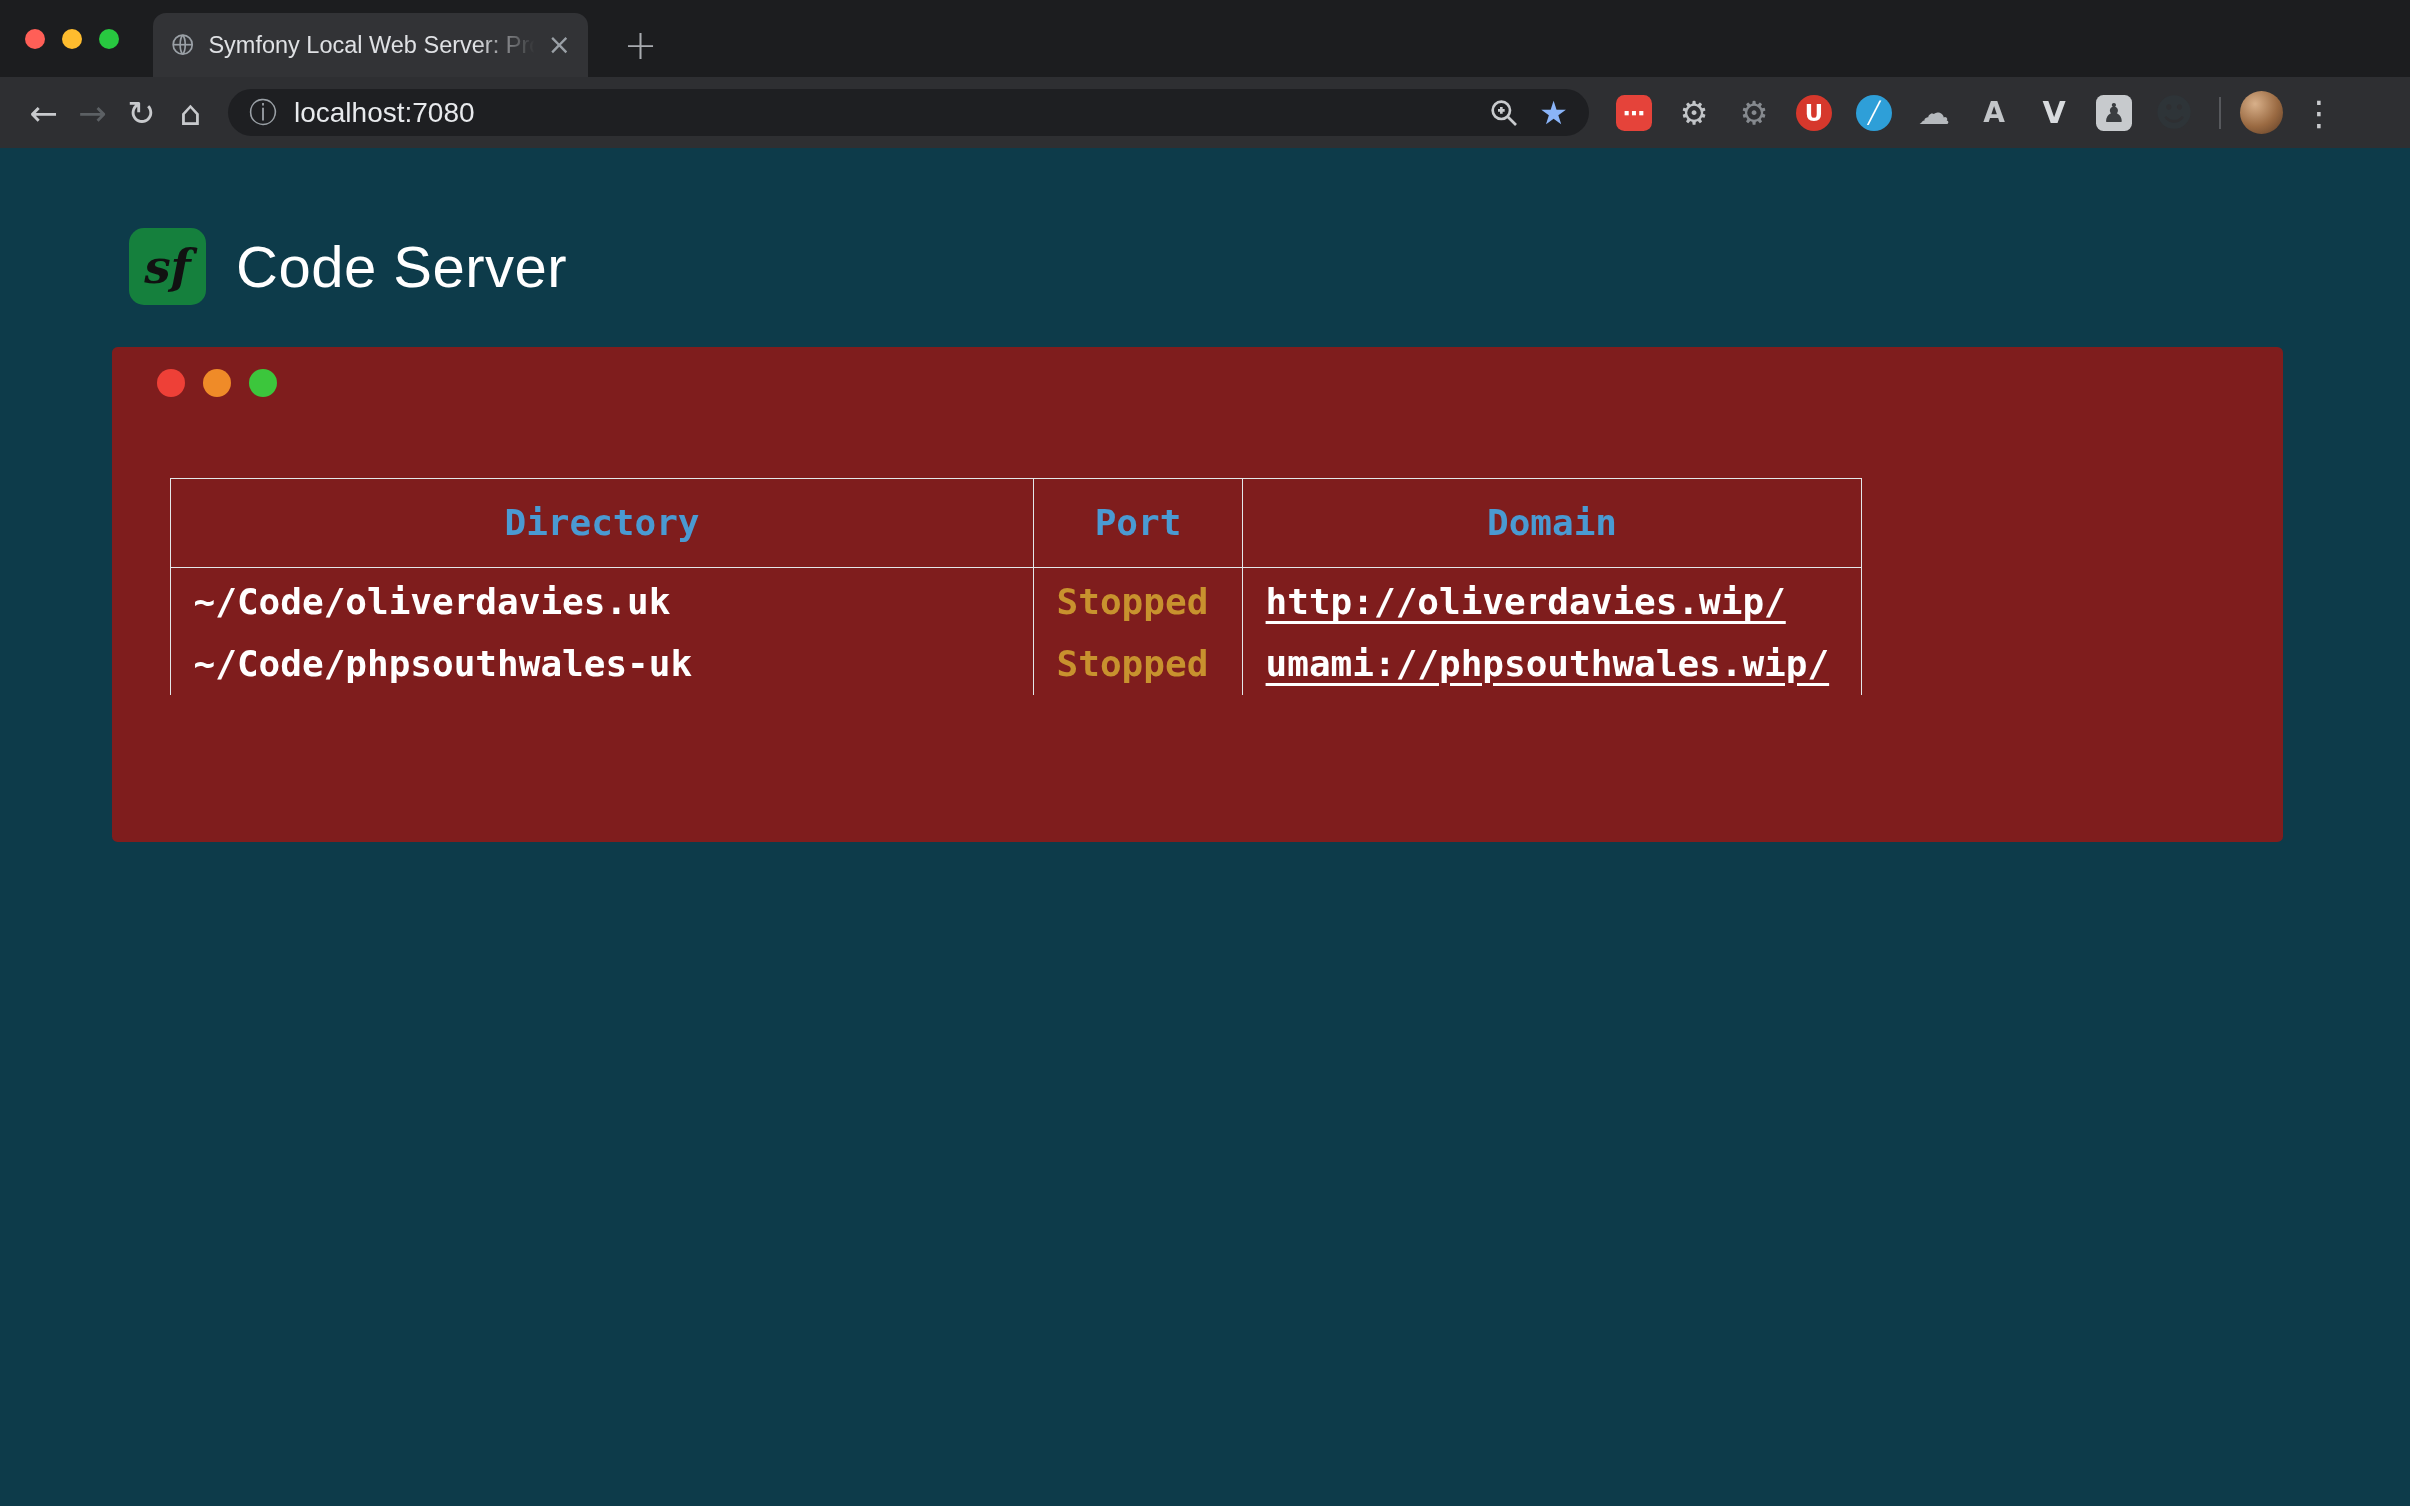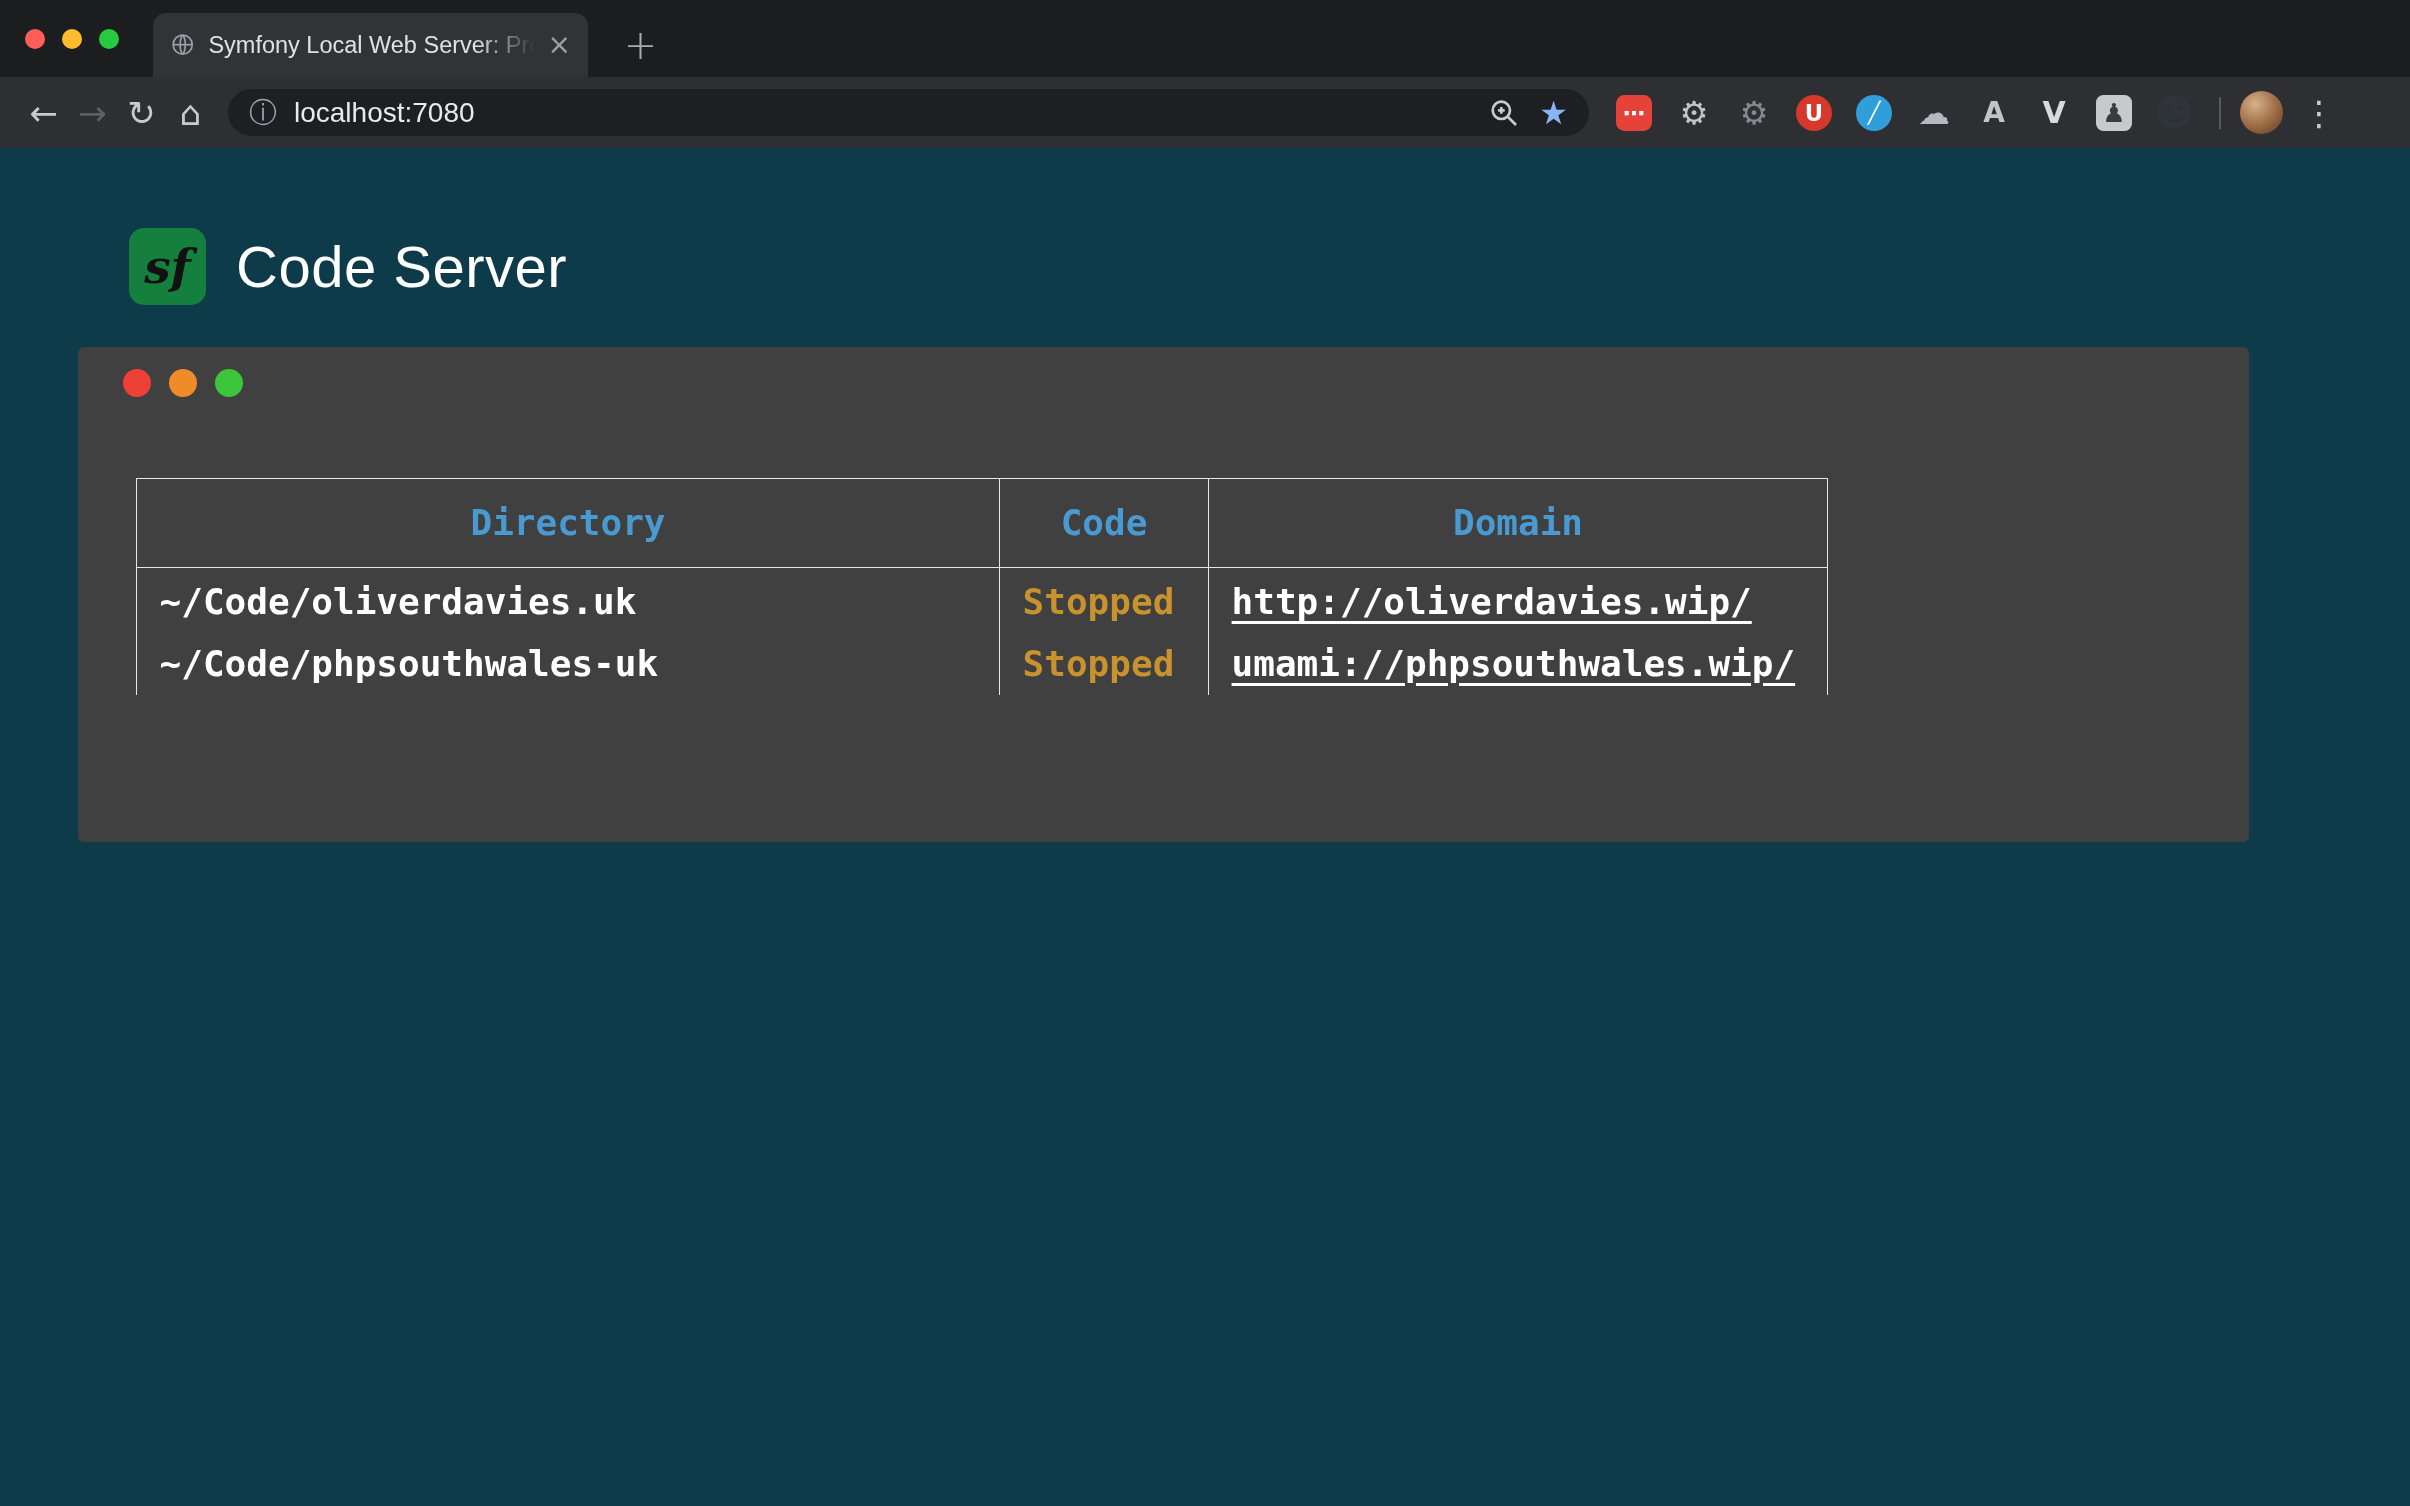--- a/index.html
+++ b/index.html
@@ -82,22 +82,22 @@
   .brand { display:flex; align-items:center; padding:80px 0 0 129px; }
   .sf-logo {
     width:77px; height:77px; background:#15803d; border-radius:15px;
     display:flex; align-items:center; justify-content:center;
     font-family:"DejaVu Serif", serif; font-style:italic; font-weight:bold;
     font-size:47px; color:#111;
   }
   .page-title { margin-left:30px; color:#ffffff; font-size:58px; font-weight:400; letter-spacing:0.5px; }
 
   .panel {
-    margin:42px 0 0 78px; width:2171px; height:495px;
-    background:#404040; border-radius:5.6px; padding-top:21.7px;
+    margin:42px 0 0 112px; width:2171px; height:495px;
+    background:#7f1d1d; border-radius:5.6px; padding-top:21.7px;
   }
   .panel-dots { display:flex; gap:18px; margin-left:45px; }
   .pdot { width:28px; height:28px; border-radius:50%; }
   .pdot.red { background:#ee4037; }
   .pdot.orange { background:#ef8b28; }
   .pdot.green { background:#3cc63c; }
 
   table.servers {
     margin:81px 0 0 58px; border-collapse:collapse; table-layout:fixed;
     width:1690px;
@@ -203,21 +203,21 @@
 
     <table class="servers">
       <colgroup>
         <col class="c-dir">
           <col class="c-port">
           <col class="c-dom">
       </colgroup>
       <thead>
         <tr>
           <th>Directory</th>
-          <th>Code</th>
+          <th>Port</th>
           <th>Domain</th>
         </tr>
       </thead>
       <tbody>
         <tr class="first-row">
           <td>~/Code/oliverdavies.uk</td>
           <td><span class="stopped">Stopped</span></td>
           <td><a class="cell-link" href="#">http://oliverdavies.wip/</a></td>
         </tr>
         <tr>

